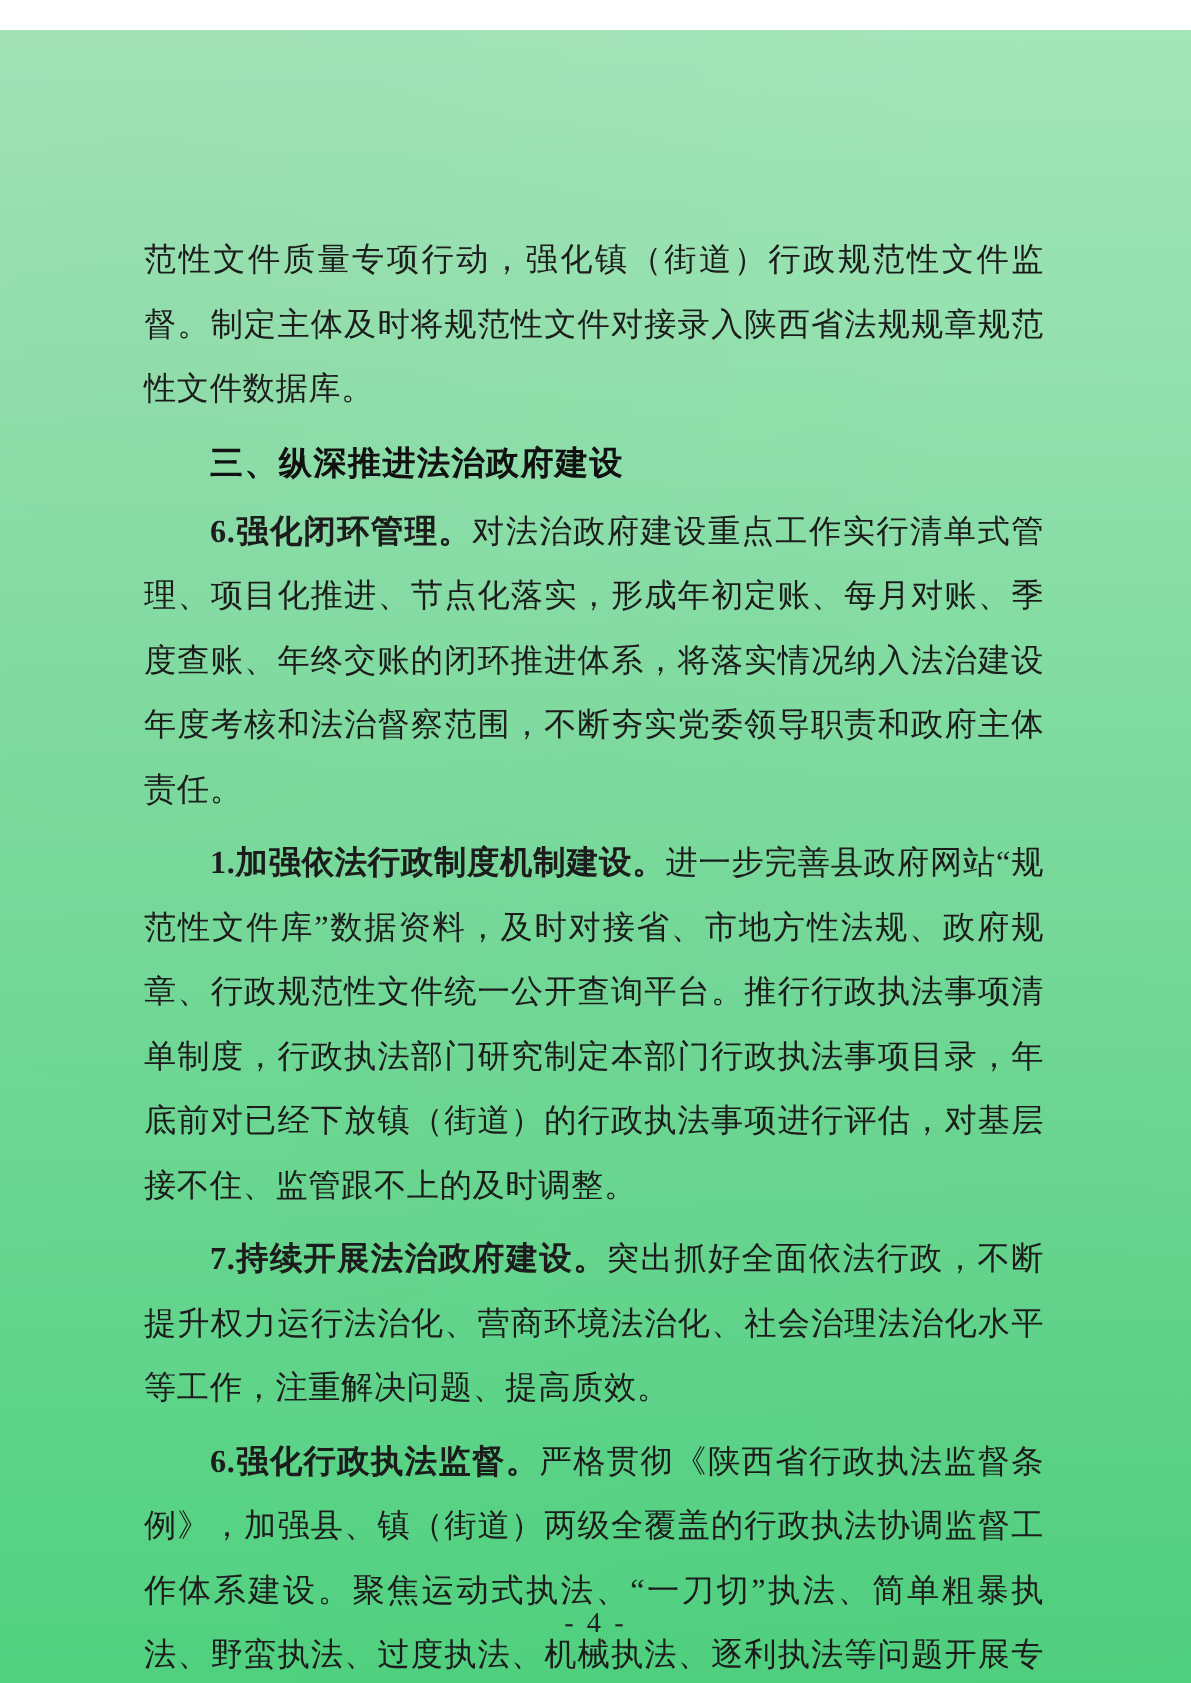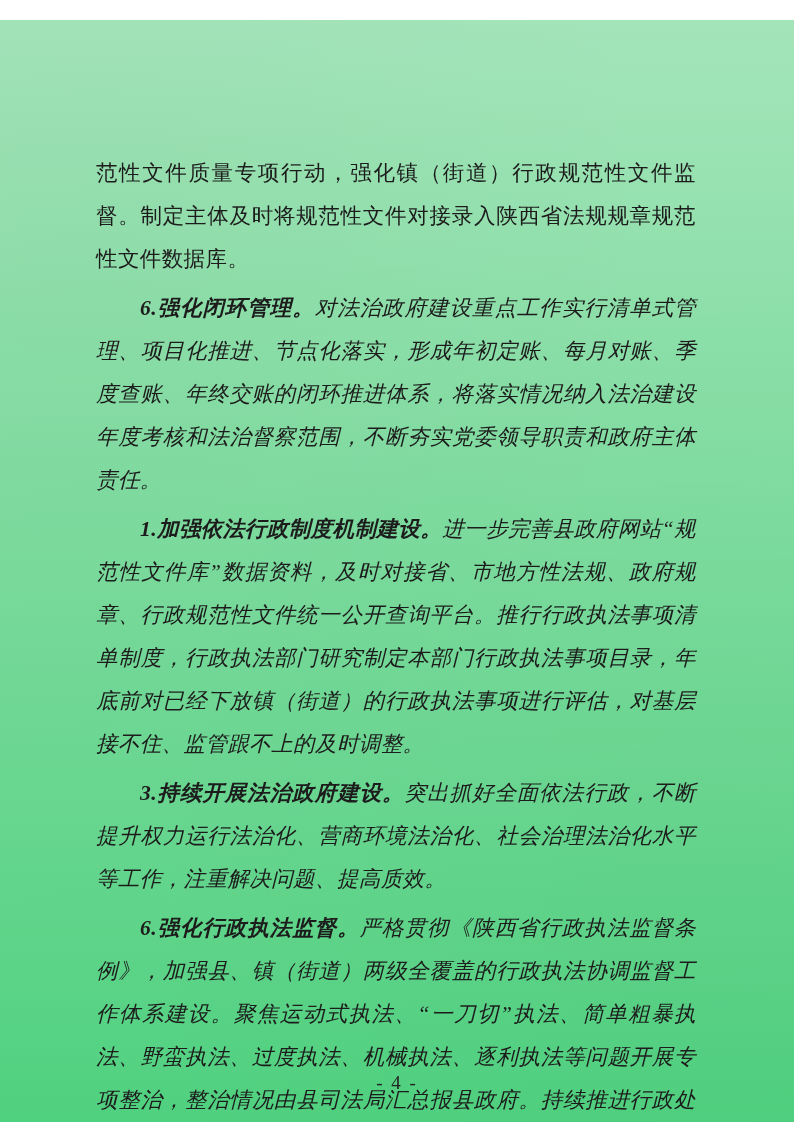--- a/index.html
+++ b/index.html
@@ -41,21 +41,20 @@
     letter-spacing: 0.4px;
     text-align: justify;
     text-justify: inter-character;
     color: #1c1c1c;
   }
   p.para.continued {
     text-indent: 0;
   }
   p.para.indent {
     text-indent: 44px;
-    font-style: italic;
   }
   .heading {
     margin: 4px 0 2px 0;
     font-size: 22px;
     line-height: 44px;
     font-weight: bold;
     text-indent: 44px;
     letter-spacing: 1px;
     color: #111111;
   }
@@ -78,26 +77,27 @@
 </style>
 </head>
 <body>
 
 <div class="page">
 
   <div class="body-area">
 
     <p class="para continued">范性文件质量专项行动，强化镇（街道）行政规范性文件监督。制定主体及时将规范性文件对接录入陕西省法规规章规范性文件数据库。</p>
 
+    <div class="heading">三、纵深推进法治政府建设</div>
 
     <p class="para indent"><span class="bold-lead">6.强化闭环管理。</span><span>对法治政府建设重点工作实行清单式管理、项目化推进、节点化落实，形成年初定账、每月对账、季度查账、年终交账的闭环推进体系，将落实情况纳入法治建设年度考核和法治督察范围，不断夯实党委领导职责和政府主体责任。</span></p>
 
     <p class="para indent"><span class="bold-lead">1.加强依法行政制度机制建设。</span><span>进一步完善县政府网站“规范性文件库”数据资料，及时对接省、市地方性法规、政府规章、行政规范性文件统一公开查询平台。推行行政执法事项清单制度，行政执法部门研究制定本部门行政执法事项目录，年底前对已经下放镇（街道）的行政执法事项进行评估，对基层接不住、监管跟不上的及时调整。</span></p>
 
-    <p class="para indent"><span class="bold-lead">3.持续开展法治政府建设。</span><span>突出抓好全面依法行政，不断提升权力运行法治化、营商环境法治化、社会治理法治化水平等工作，注重解决问题、提高质效。</span></p>
+    <p class="para indent"><span class="bold-lead">7.持续开展法治政府建设。</span><span>突出抓好全面依法行政，不断提升权力运行法治化、营商环境法治化、社会治理法治化水平等工作，注重解决问题、提高质效。</span></p>
 
     <p class="para indent"><span class="bold-lead">6.强化行政执法监督。</span><span>严格贯彻《陕西省行政执法监督条例》，加强县、镇（街道）两级全覆盖的行政执法协调监督工作体系建设。聚焦运动式执法、“一刀切”执法、简单粗暴执法、野蛮执法、过度执法、机械执法、逐利执法等问题开展专项整治，整治情况由县司法局汇总报县政府。持续推进行政处罚与刑事处</span></p>
 
   </div>
 
   <div class="footer">
     <span class="pgnum">- 4 -</span>
   </div>
 
 </div>

